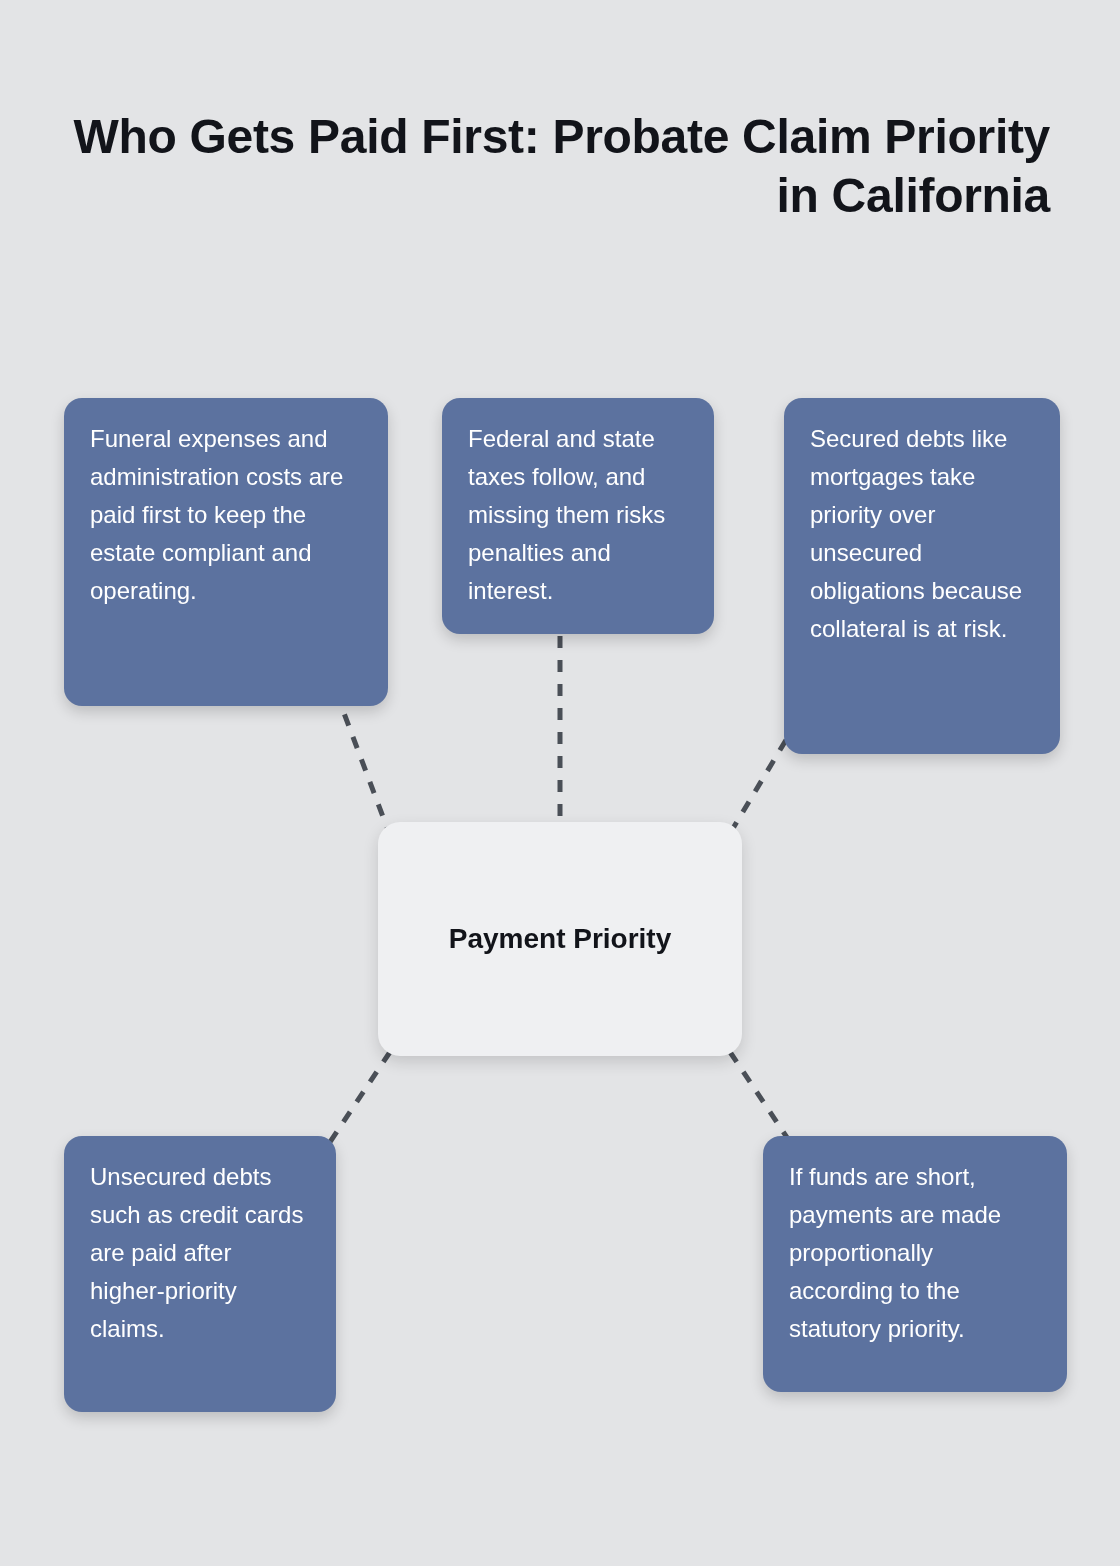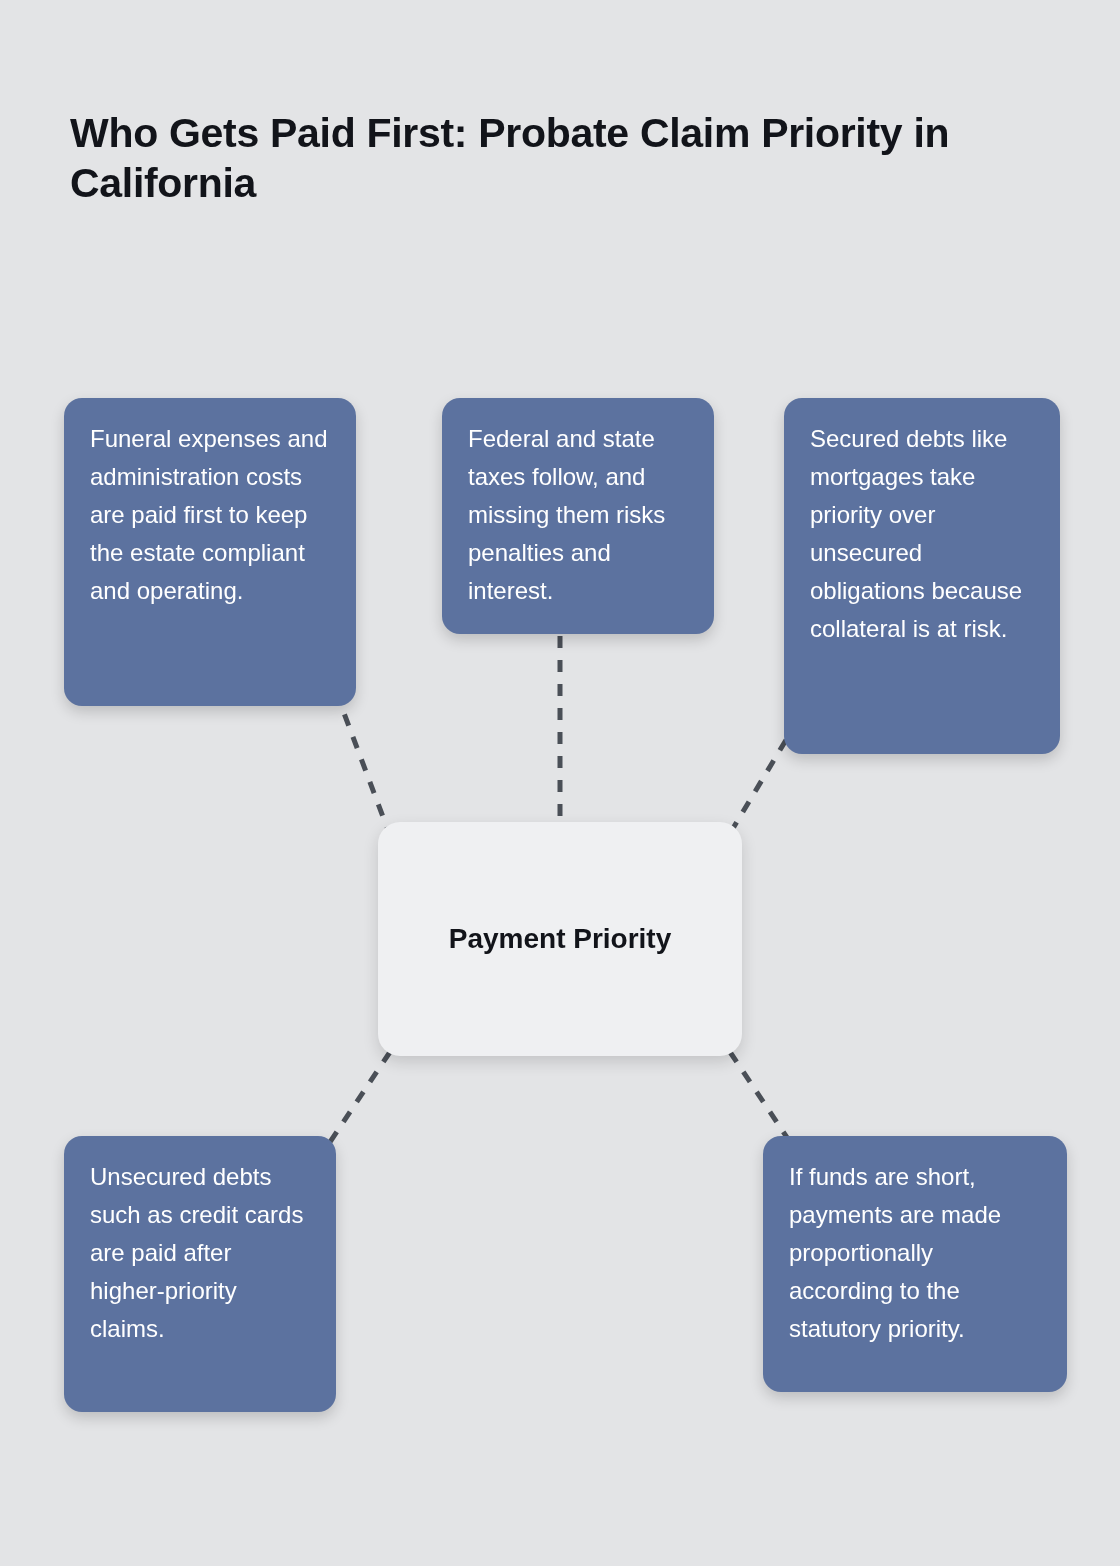--- a/index.html
+++ b/index.html
@@ -17,22 +17,22 @@
   #canvas {
     position: relative;
     width: 1120px;
     height: 1566px;
   }
   #title {
     position: absolute;
     left: 70px;
     top: 108px;
     width: 980px;
-    text-align: left;
-    font-size: 41px;
+    text-align: right;
+    font-size: 48px;
     font-weight: bold;
     line-height: 1.22;
     color: #12141a;
     letter-spacing: -0.3px;
   }
   svg#connectors {
     position: absolute;
     left: 0;
     top: 0;
     width: 1120px;
@@ -58,21 +58,21 @@
     box-shadow: 0 6px 16px rgba(0,0,0,0.14);
     color: #12141a;
     font-size: 28px;
     font-weight: bold;
     line-height: 1.38;
     display: flex;
     align-items: center;
     justify-content: center;
     text-align: center;
   }
-  #node-0 { left: 64px;  top: 398px;  width: 292px; height: 308px; }
+  #node-0 { left: 64px;  top: 398px;  width: 324px; height: 308px; }
   #node-1 { left: 424px; top: 398px;  width: 272px; height: 236px; margin-left: 18px; }
   #node-2 { left: 784px; top: 398px;  width: 276px; height: 356px; }
   #node-3 { left: 64px;  top: 1136px; width: 272px; height: 276px; }
   #node-4 { left: 763px; top: 1136px; width: 304px; height: 256px; }
   #center  { left: 378px; top: 822px;  width: 364px; height: 234px; }
 </style>
 </head>
 <body>
 
 <div id="canvas">

